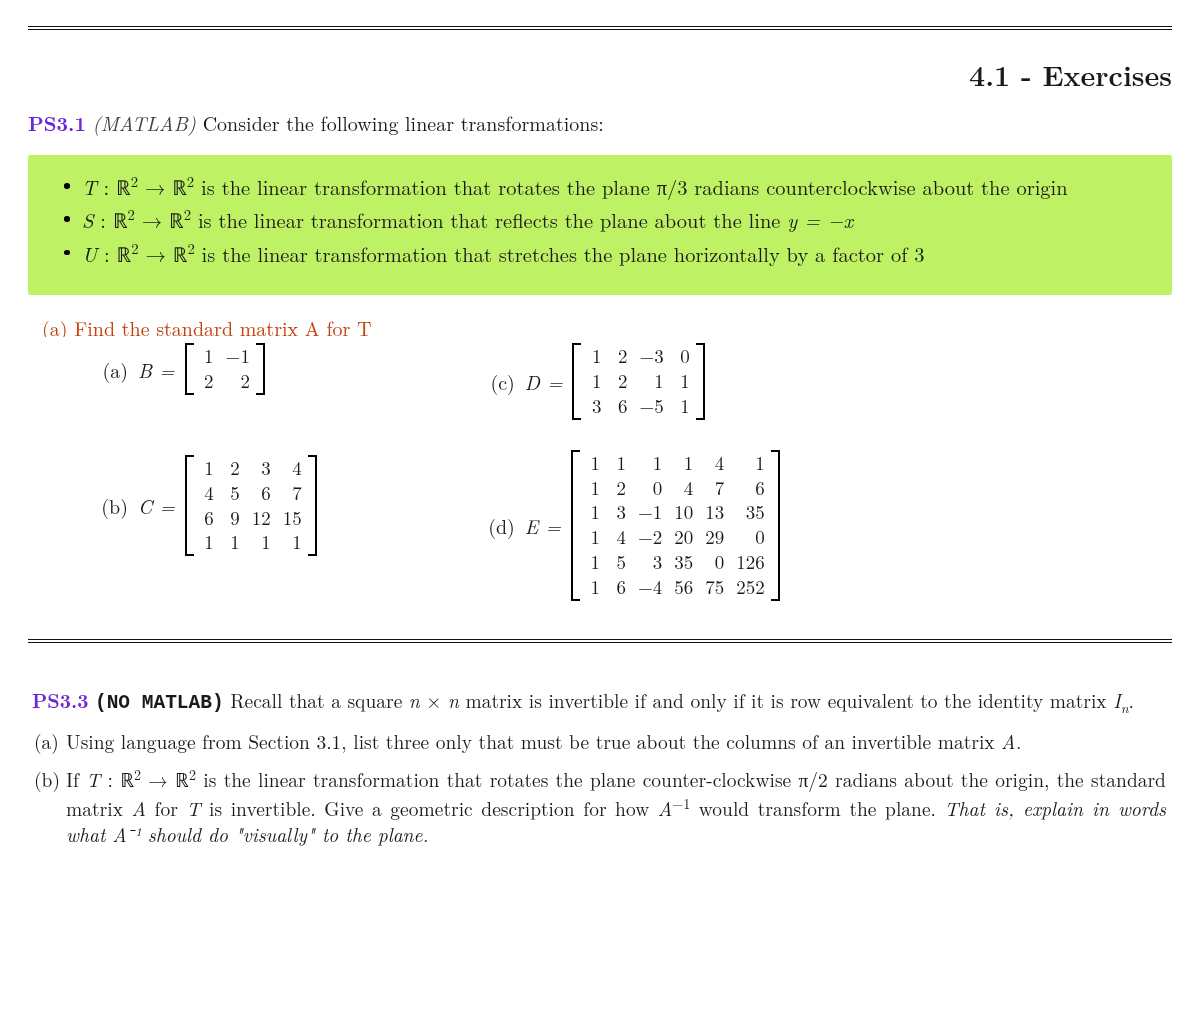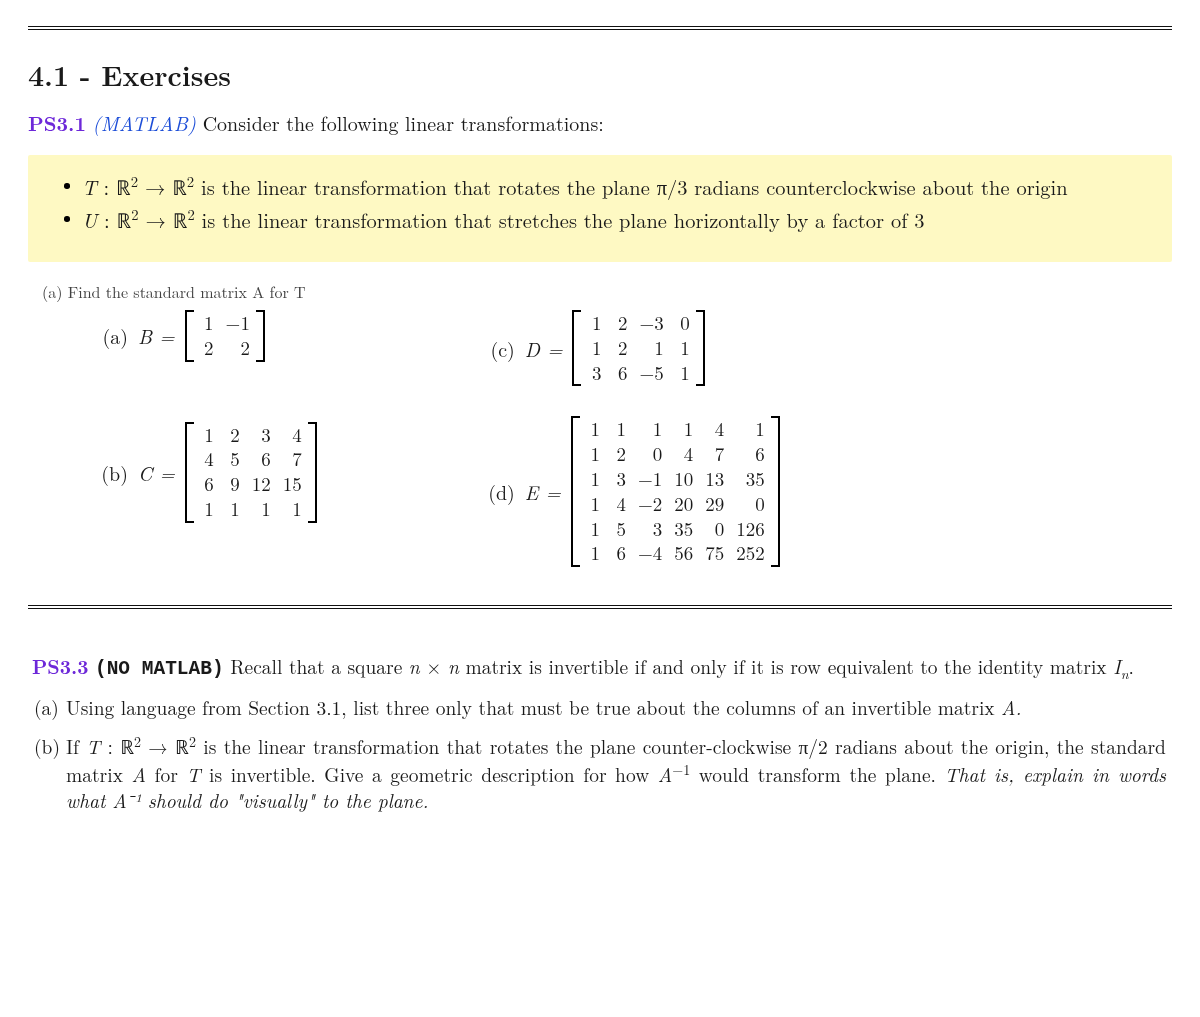--- a/index.html
+++ b/index.html
@@ -6,49 +6,49 @@
   body{
     font-family:"Latin Modern Roman","Computer Modern","Cambria","Georgia",serif;
     font-size:20px;
     color:#1a1a1a;
     width:1200px;
     box-sizing:border-box;
     padding:20px 28px 40px 28px;
   }
   .double-rule{border:none;border-top:4px double #111;margin:6px 0 24px 0;}
   .double-rule-2{border:none;border-top:4px double #111;margin:38px 0 44px 0;}
-  .sec-head{font-size:28px;font-weight:bold;margin:0 0 14px 0;}
+  .sec-head{font-size:28px;font-weight:bold;margin:0 0 14px 0;text-align:right;}
   .prob-id{font-weight:bold;color:#6d28d9;}
-  .matlab{font-style:italic;color:#1d4ed8;}
+  .matlab{font-style:italic;color:#404040;}
   .nomatlab{font-weight:bold;font-family:Liberation Mono, monospace;}
   .prob-line{font-size:20px;margin:6px 0 18px 0;}
   .defs-box{
-    background:#fef9c3;
+    background:#bef264;
     border-radius:2px;
     padding:14px 37px 22px 54px;
     font-size:20.5px;
     line-height:1.34;
     margin-bottom:18px;
   }
   .defs-box ul{list-style:none;padding:0;margin:0;}
   .defs-box li{position:relative;margin:4px 0;}
   .defs-box li:before{
     content:"";
     position:absolute;left:-18px;top:10px;
     width:5.5px;height:5.5px;background:#000;border-radius:50%;
   }
   .mvar{font-style:italic;}
   .bb{font-family:"Cambria Math",serif;}
   .truncated{
-    font-size:16px;
+    font-size:20px;
     overflow:hidden;
     white-space:nowrap;
     height:24px;
     margin:8px 0 6px 14px;
-    color:#404040;
+    color:#c2410c;
   }
   .answers{
     display:flex;
     gap:48px;
     align-items:flex-start;
     margin-top:2px;
     margin-left:60px;
   }
   .col{display:flex;flex-direction:column;gap:30px;}
   .exrow{display:flex;align-items:center;gap:10px;}
@@ -105,20 +105,23 @@
   <span class="matlab">(MATLAB)</span>
   <span>Consider the following linear transformations:</span>
 </div>
 
 <div class="defs-box">
   <ul>
     <li>
       <span class="mvar">T</span> : <span class="bb">ℝ</span><sup>2</sup> → <span class="bb">ℝ</span><sup>2</sup><span> is the linear transformation that rotates the plane π/3 radians counterclockwise about the origin</span>
     </li>
     <li>
+      <span class="mvar">S</span> : <span class="bb">ℝ</span><sup>2</sup> → <span class="bb">ℝ</span><sup>2</sup><span> is the linear transformation that reflects the plane about the line </span><span class="mvar">y = −x</span>
+    </li>
+    <li>
       <span class="mvar">U</span> : <span class="bb">ℝ</span><sup>2</sup> → <span class="bb">ℝ</span><sup>2</sup><span> is the linear transformation that stretches the plane horizontally by a factor of 3</span>
     </li>
   </ul>
 </div>
 
 <div class="truncated">(a) Find the standard matrix A for T</div>
 
 <div class="answers">
   <div class="col">
 

